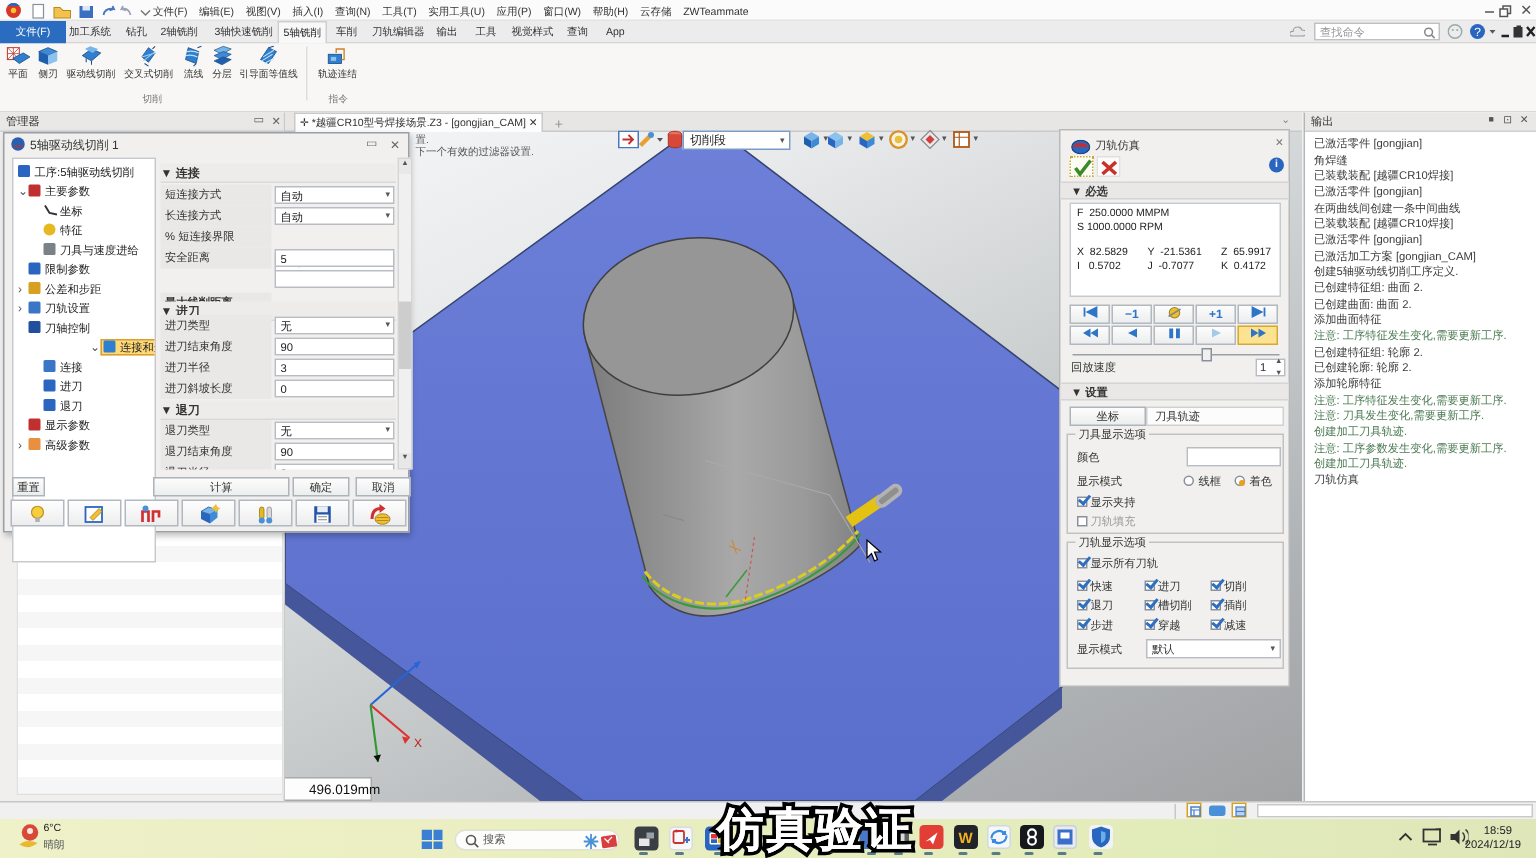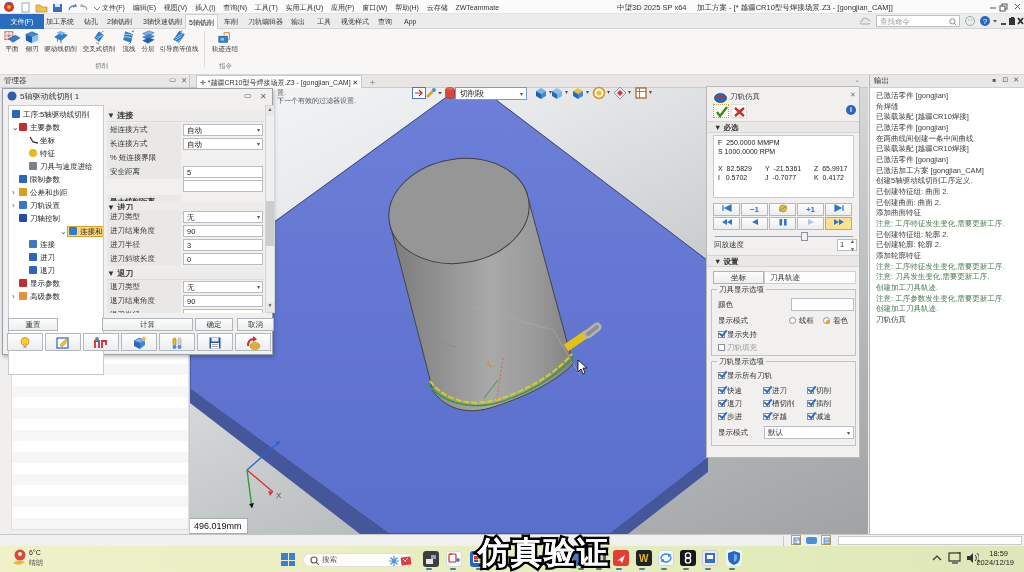--- a/index.html
+++ b/index.html
@@ -79,21 +79,20 @@
       <circle cx="7" cy="6" r="1.8" fill="#f4c32a"></circle>
     <rect x="20" y="2" width="7" height="9" fill="#fff" stroke="#8a9099" stroke-width="0.8"></rect>
     <path d="M34,4 h4 l2,2 h5 v5 h-11 z" fill="#f2c14e" stroke="#b98a20" stroke-width="0.7"></path>
     <rect x="51" y="3" width="9" height="8" fill="#3a6ec0"></rect>
       <rect x="53" y="3" width="5" height="3" fill="#dce8f8"></rect>
     <path d="M67,9 q1,-5 7,-4 l-1,-2 m1,2 l-3,1" stroke="#4a78c0" stroke-width="1.2" fill="none"></path>
     <path d="M85,9 q-1,-5 -6,-4 l1,-2 m-1,2 l3,1" stroke="#9aa6b6" stroke-width="1.2" fill="none"></path>
     <path d="M92,6 l3,3 l3,-3" stroke="#777" stroke-width="1" fill="none"></path>
   </svg>
   <span class="abs menu" style="left:102px;top:3px;">文件(F)&nbsp;&nbsp;&nbsp;&nbsp;编辑(E)&nbsp;&nbsp;&nbsp;&nbsp;视图(V)&nbsp;&nbsp;&nbsp;&nbsp;插入(I)&nbsp;&nbsp;&nbsp;&nbsp;查询(N)&nbsp;&nbsp;&nbsp;&nbsp;工具(T)&nbsp;&nbsp;&nbsp;&nbsp;实用工具(U)&nbsp;&nbsp;&nbsp;&nbsp;应用(P)&nbsp;&nbsp;&nbsp;&nbsp;窗口(W)&nbsp;&nbsp;&nbsp;&nbsp;帮助(H)&nbsp;&nbsp;&nbsp;&nbsp;云存储&nbsp;&nbsp;&nbsp;&nbsp;ZWTeammate</span>
-  <span class="abs" id="wintitle" style="left:617px;top:3px;">中望3D 2025 SP x64&nbsp;&nbsp;&nbsp;&nbsp;&nbsp;加工方案 - [* 越疆CR10型号焊接场景.Z3 - [gongjian_CAM]]</span>
   <svg class="abs" style="left:988px;top:2px;" width="36 " height="10">
     <path d="M2,6 h6" stroke="#555" stroke-width="1"></path>
     <rect x="14" y="2" width="5" height="5" fill="none" stroke="#555" stroke-width="1"></rect>
       <rect x="12" y="4" width="5" height="5" fill="#fbfbfb" stroke="#555" stroke-width="1"></rect>
     <path d="M27,2 l5,5 m0,-5 l-5,5" stroke="#555" stroke-width="1"></path>
   </svg>
 </div>
 
 <div class="abs" id="tabrow">
   <div class="rtab file" style="left:0px;width:44px;text-align:center;padding:0;">文件(F)</div>
@@ -247,21 +246,21 @@
         <path d="M 57,382 L 83,404" stroke="#e03030"></path>
         <path d="M 83,404 l -5,-1 l 2,5 z" fill="#e03030" stroke="none"></path>
         <path d="M 57,382 L 62,420" stroke="#2f9a35"></path>
         <path d="M 62,420 l -3,-4 l 5,-1 z" fill="#111" stroke="none"></path>
       </g>
       <text x="86" y="410" font-size="8" fill="#c02020" font-family="Liberation Sans">X</text>
 
       <path d="M 388,272 l 0,12 l 3,-3 l 2,5 l 2,-1 l -2,-5 l 4,0 z" fill="#fff" stroke="#000" stroke-width="0.8"></path>
     </svg>
     
-    <div style="position:absolute;left:-1px;top:430px;width:59px;height:16px;background:#fdfdfd;border:1px solid #aaa;font-size:9px;line-height:15px;padding-left:4px;color:#111;">496.019mm</div>
+    <div style="position:absolute;left:-1px;top:430px;width:59px;height:16px;background:#fdfdfd;border:1px solid #aaa;font-size:9px;line-height:15px;padding-left:16px;color:#111;">496.019mm</div>
     
     <div style="position:absolute;left:87px;top:0px;font-size:7px;color:#555;">置.</div>
     <div style="position:absolute;left:87px;top:8px;font-size:7px;color:#555;">下一个有效的过滤器设置.</div>
   </div>
 
   <div id="vptoolbar" style="position:absolute;left:214px;top:10px;width:300px;height:17px;font-size:8px;">
     <svg style="position:absolute;left:8px;top:2px;" width="15" height="12">
         <rect x="0.5" y="0.5" width="13" height="11" fill="#fdfdfd" stroke="#4a78c0" stroke-width="1"></rect>
         <path d="M3,6 h7 m-3,-3 l3,3 -3,3" stroke="#c03030" stroke-width="1.2" fill="none"></path>
       </svg>
@@ -614,21 +613,21 @@
     <div class="flabel" style="top:203px;">退刀半径</div>
       <div class="ffield" style="top:204px;">3</div>
   </div>
 
   <div style="position:absolute;left:262px;top:16px;width:10px;height:208px;background:#f0f0f0;border:1px solid #d5d5d5;">
     <div style="position:absolute;left:0px;top:0px;width:8px;height:10px;background:#e8e8e8;font-size:5px;text-align:center;color:#555;">▲</div>
     <div style="position:absolute;left:0px;bottom:0px;width:8px;height:10px;background:#e8e8e8;font-size:5px;text-align:center;color:#555;">▼</div>
     <div style="position:absolute;left:0px;top:95px;width:8px;height:45px;background:#cdcdcd;"></div>
   </div>
 
-  <div class="btn" style="left:5px;top:229px;width:50px;">重置</div>
+  <div class="btn" style="left:5px;top:229px;width:22px;">重置</div>
   <div class="btn" style="left:99px;top:229px;width:91px;">计算</div>
   <div class="btn" style="left:192px;top:229px;width:38px;">确定</div>
   <div class="btn" style="left:234px;top:229px;width:37px;">取消</div>
   <div id="dlgicons">
     <div class="ibtn" style="left:4px;"><svg width="14" height="14" viewBox="0 0 14 14">
           <circle cx="7" cy="5.5" r="4" fill="#f5cf3a" stroke="#c09020" stroke-width="0.8"></circle>
           <rect x="5.5" y="9" width="3" height="3" fill="#b0b0b0"></rect>
         </svg></div>
     <div class="ibtn" style="left:42px;"><svg width="14" height="14" viewBox="0 0 14 14">
           <rect x="1" y="2" width="11" height="10" fill="#fff" stroke="#2a66c0" stroke-width="1.2"></rect>

